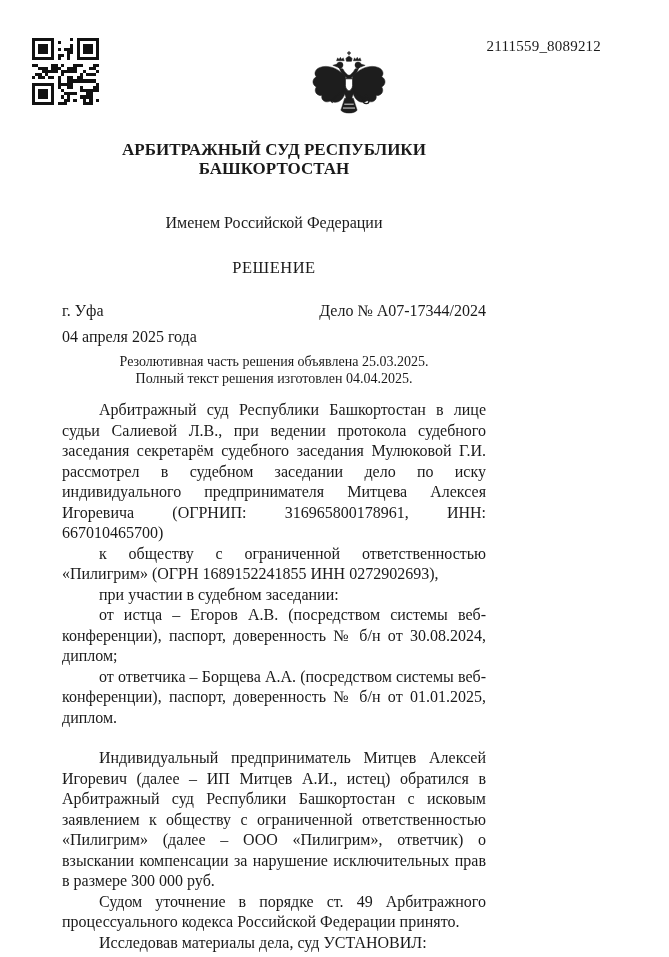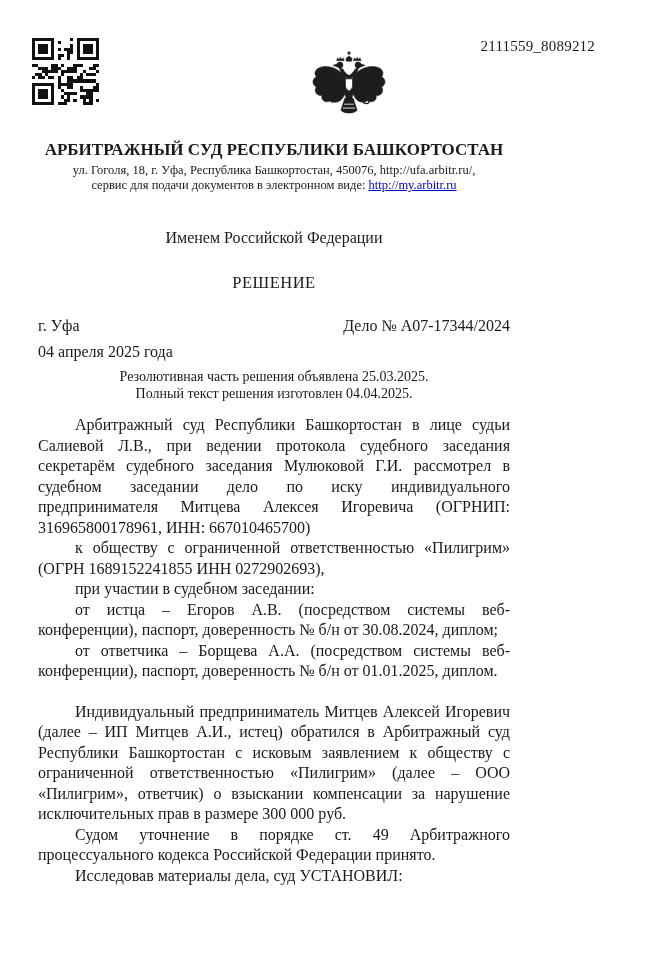--- a/index.html
+++ b/index.html
@@ -9,27 +9,27 @@
     margin:0 auto;
     background:#ffffff;
     font-family:"Liberation Serif","DejaVu Serif",serif;
     color:#1a1a1a;
     overflow:hidden;
   }
   
   .qr{position:absolute;left:32px;top:38px;width:67px;height:67px;}
   .emblem{position:absolute;left:306px;top:47px;width:86px;height:92px;}
   .doc-number{
-    position:absolute;top:38px;right:74px;
+    position:absolute;top:38px;right:68px;
     font-size:15px;letter-spacing:.2px;
   }
   
   .content{
     position:absolute;left:0;top:140px;width:548px;
-    padding:0 38px;box-sizing:border-box;
+    padding:0 62px;box-sizing:border-box;
   }
   .court-name{
     text-align:center;font-weight:bold;font-size:17px;line-height:19px;margin:0;
   }
   .addr{
     text-align:center;font-size:12.5px;line-height:15px;margin:4px 0 0 0;
   }
   .addr a{text-decoration:underline;}
   .in-the-name{text-align:center;font-size:16px;margin:36px 0 0 0;}
   .decision{text-align:center;font-size:16.5px;letter-spacing:.5px;margin:26px 0 16px 0;}
@@ -224,24 +224,20 @@
 
     <path d="M45.8,33.5 h8.4 v7.5 c0,3.4 -2,5.6 -4.2,6.8 c-2.2,-1.2 -4.2,-3.4 -4.2,-6.8 Z" fill="#ffffff" stroke="#1d1d1d" stroke-width="0.9"></path>
   </svg>
 
   <div class="doc-number">2111559_8089212</div>
 
   <div class="content">
 
     <p class="court-name">АРБИТРАЖНЫЙ СУД РЕСПУБЛИКИ БАШКОРТОСТАН</p>
 
-    <p class="addr">
-      <span>ул. Гоголя, 18, г. Уфа, Республика Башкортостан, 450076, http://ufa.arbitr.ru/,</span><br>
-      <span>сервис для подачи документов в электронном виде: </span><a href="#" style="color:#0000cc">http://my.arbitr.ru</a>
-    </p>
 
     <p class="in-the-name">Именем Российской Федерации</p>
 
     <p class="decision">РЕШЕНИЕ</p>
 
     <div class="case-row">
       <span>г. Уфа</span>
       <span>Дело № А07-17344/2024</span>
     </div>
 

